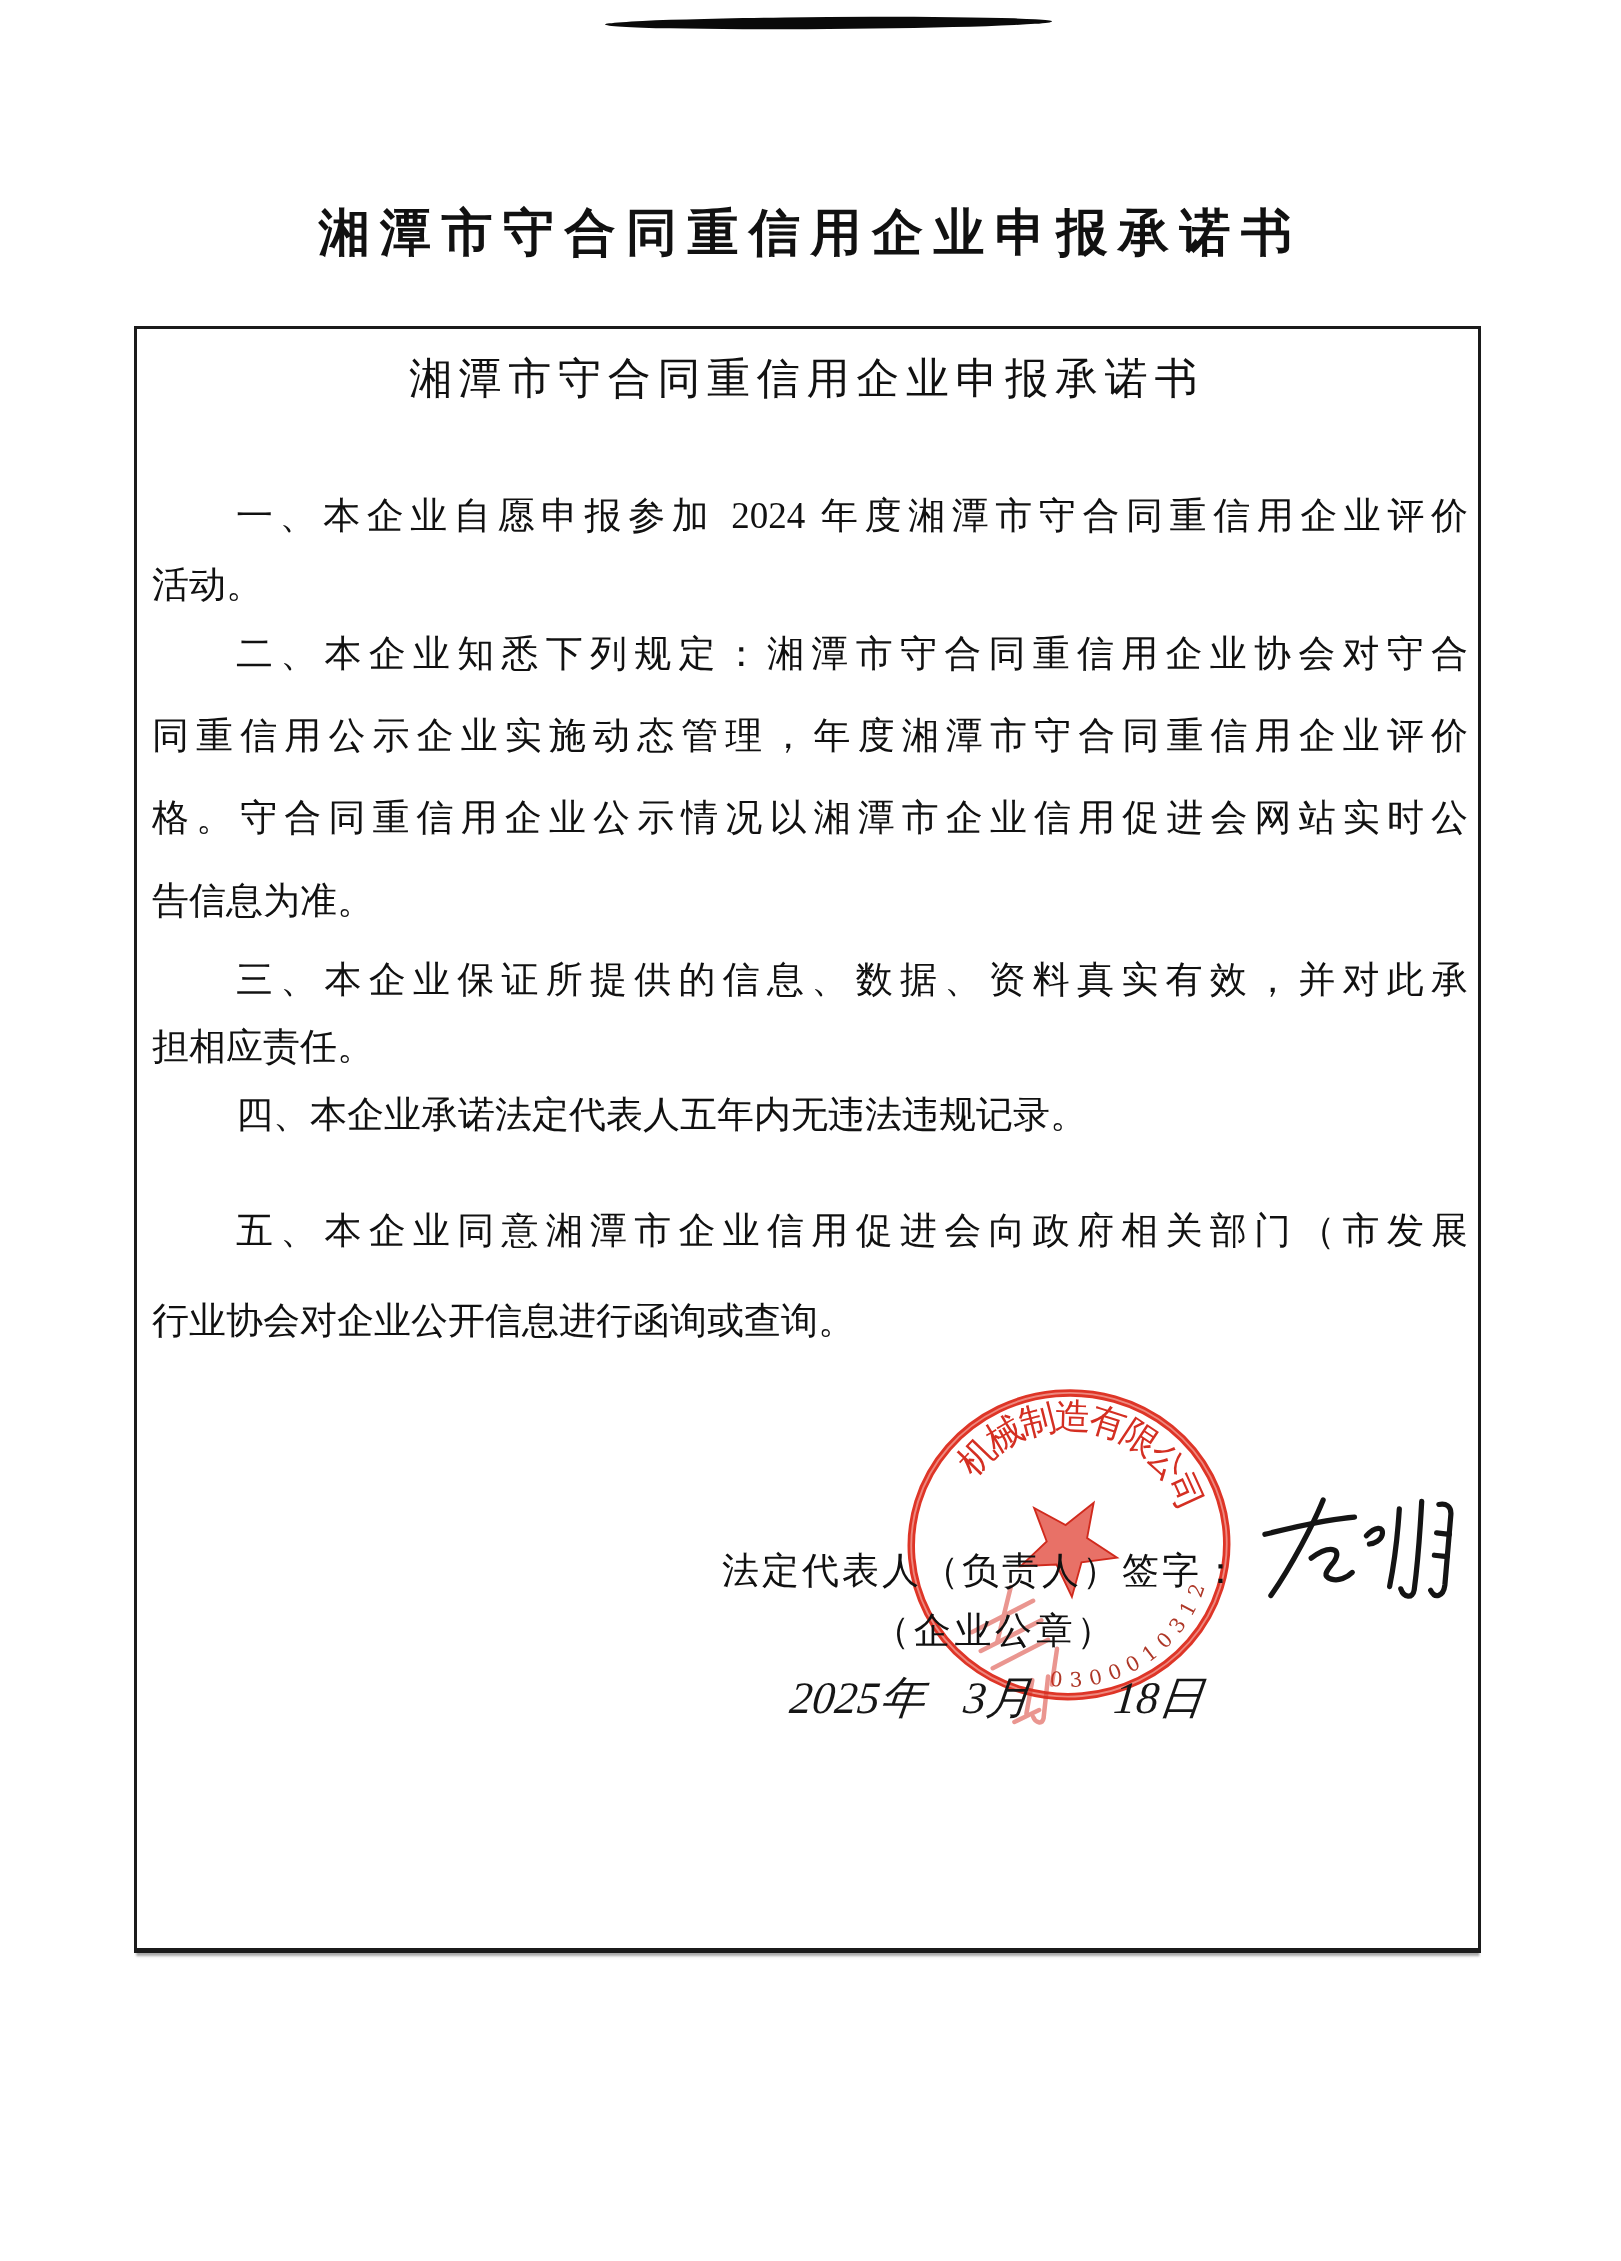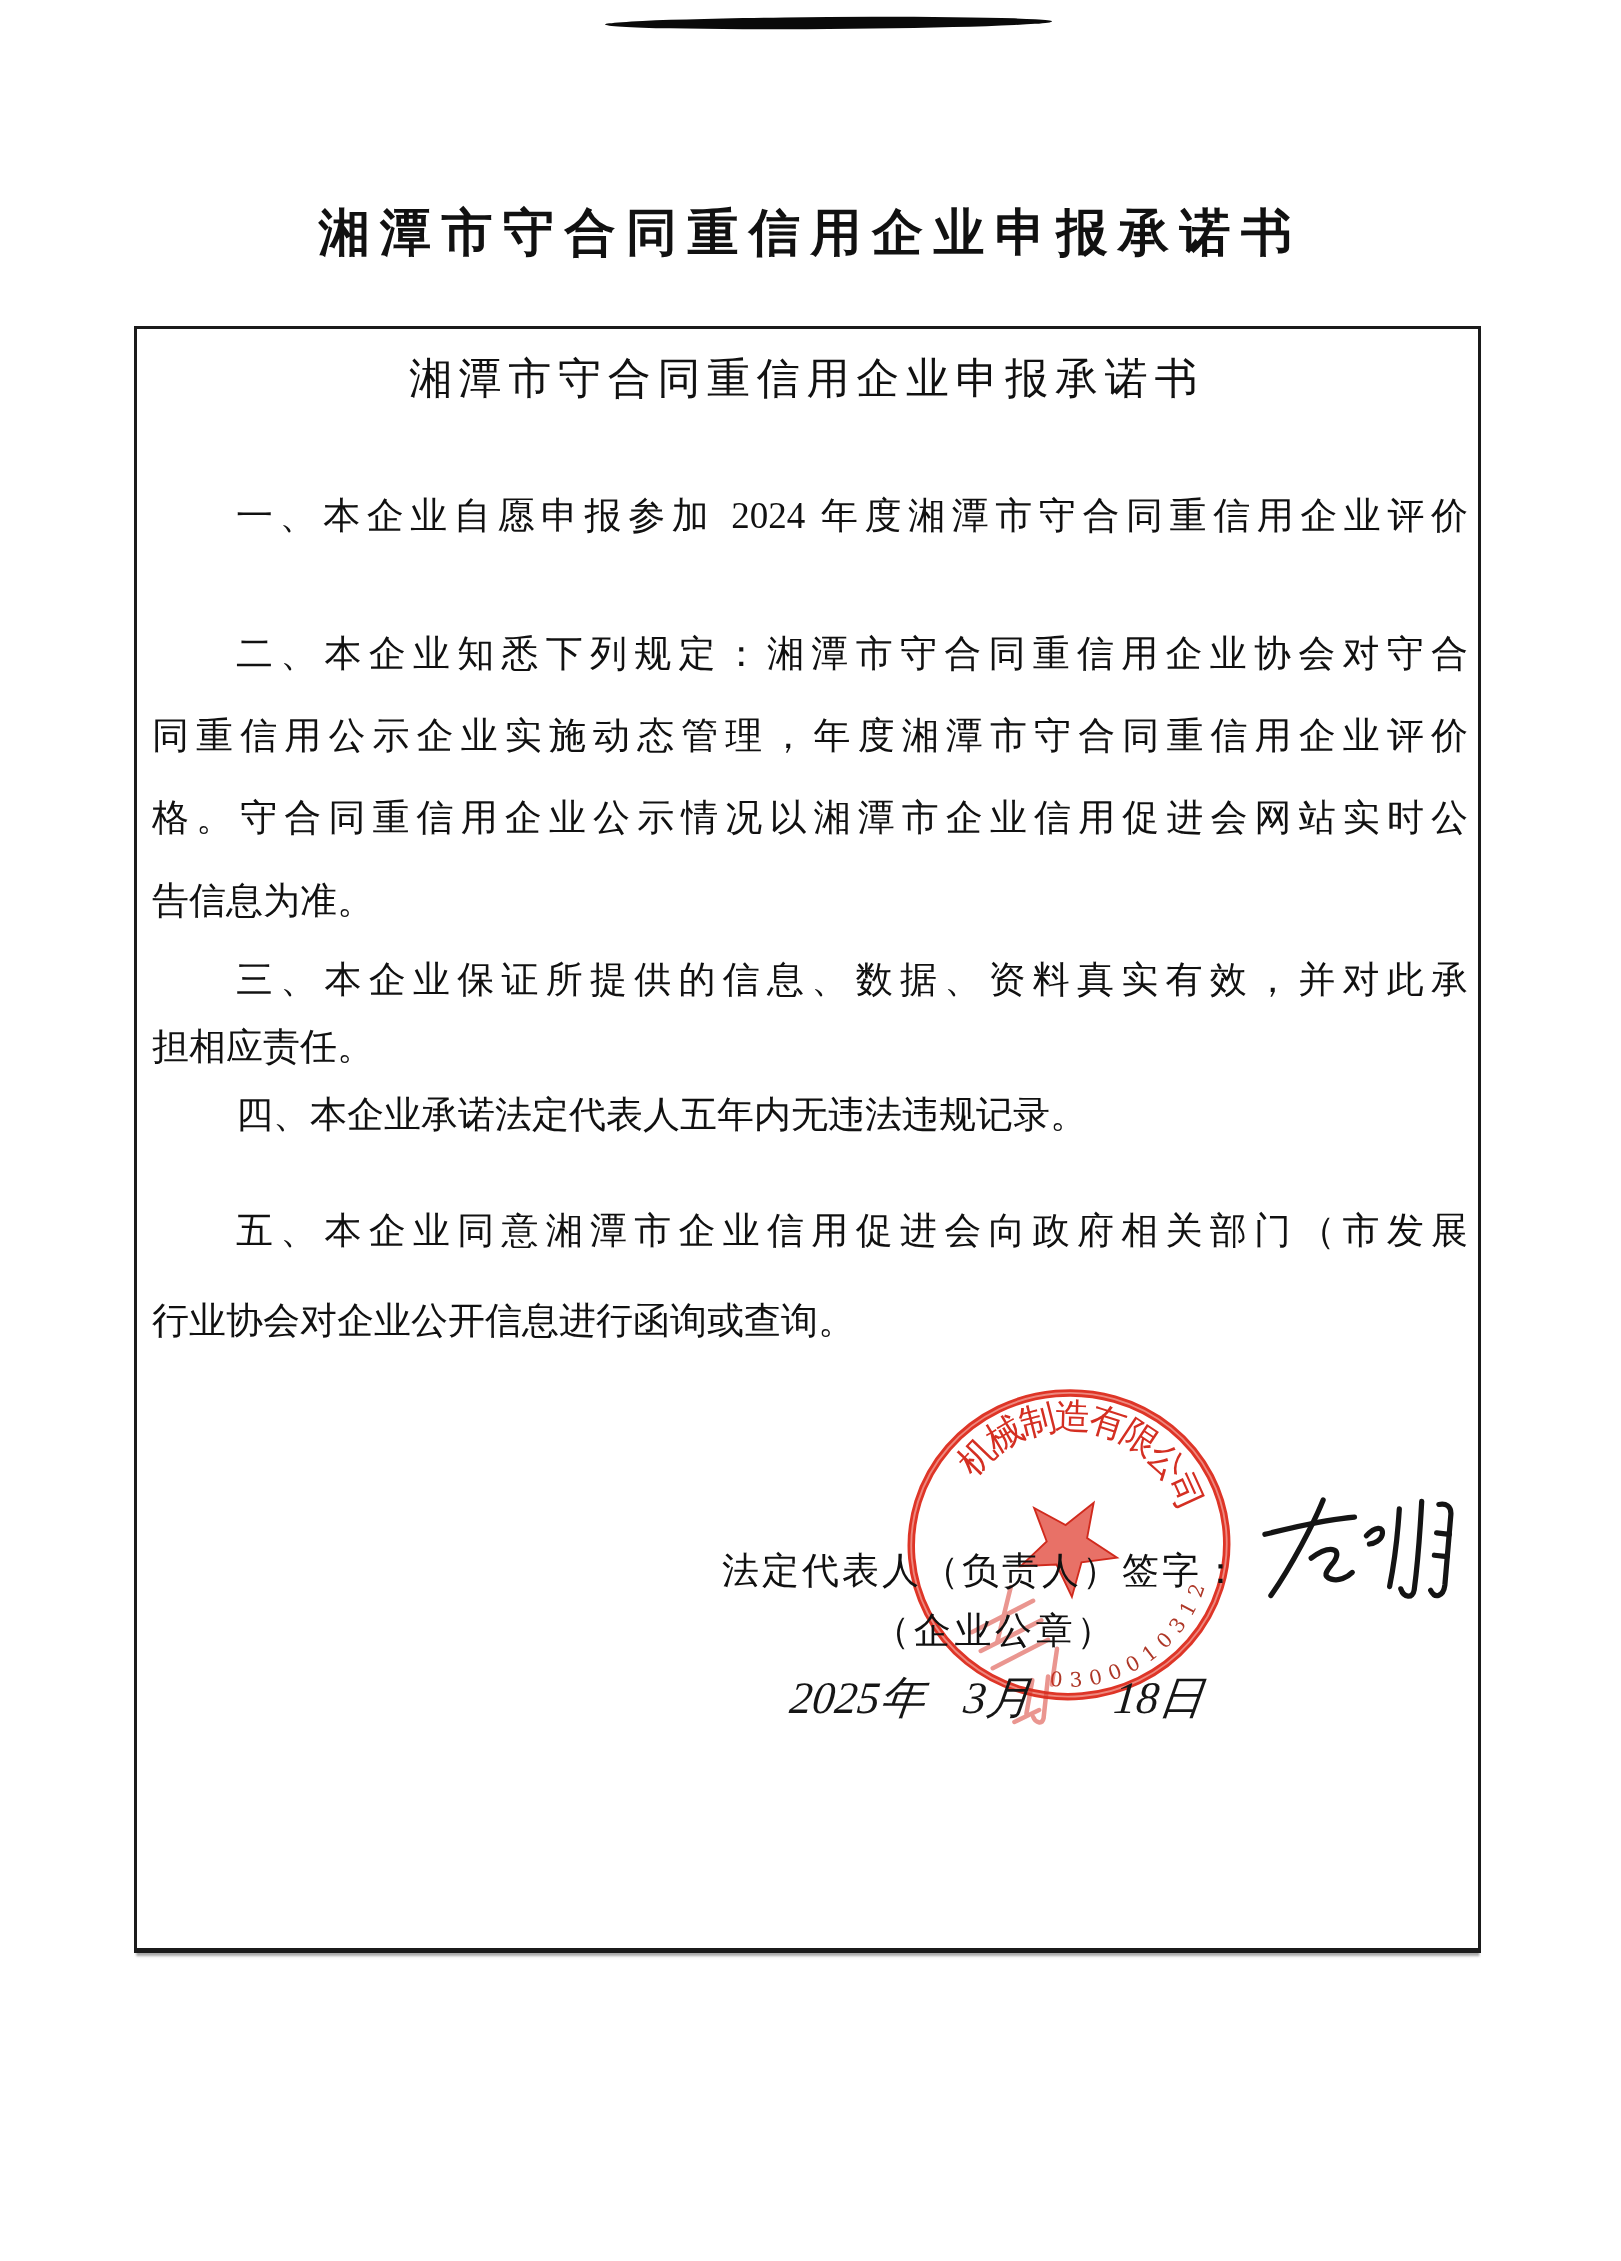--- a/index.html
+++ b/index.html
@@ -78,20 +78,21 @@
 
   <div class="abs ink-streak"></div>
 
   <div class="abs main-title">湘潭市守合同重信用企业申报承诺书</div>
 
   <div class="abs doc-box"></div>
 
   <div class="abs box-title">湘潭市守合同重信用企业申报承诺书</div>
 
   <div class="abs bline jfull indent" style="top:491px">一、本企业自愿申报参加 2024 年度湘潭市守合同重信用企业评价</div>
+  <div class="abs bline" style="top:560px">活动。</div>
   <div class="abs bline jfull indent" style="top:629px">二、本企业知悉下列规定：湘潭市守合同重信用企业协会对守合</div>
   <div class="abs bline jfull" style="top:711px">同重信用公示企业实施动态管理，年度湘潭市守合同重信用企业评价</div>
   <div class="abs bline jfull" style="top:793px">格。守合同重信用企业公示情况以湘潭市企业信用促进会网站实时公</div>
   <div class="abs bline" style="top:876px">告信息为准。</div>
   <div class="abs bline jfull indent" style="top:955px">三、本企业保证所提供的信息、数据、资料真实有效，并对此承</div>
   <div class="abs bline" style="top:1022px">担相应责任。</div>
   <div class="abs bline indent" style="top:1090px">四、本企业承诺法定代表人五年内无违法违规记录。</div>
   <div class="abs bline jfull indent" style="top:1206px">五、本企业同意湘潭市企业信用促进会向政府相关部门（市发展</div>
   <div class="abs bline" style="top:1296px">行业协会对企业公开信息进行函询或查询。</div>
 

